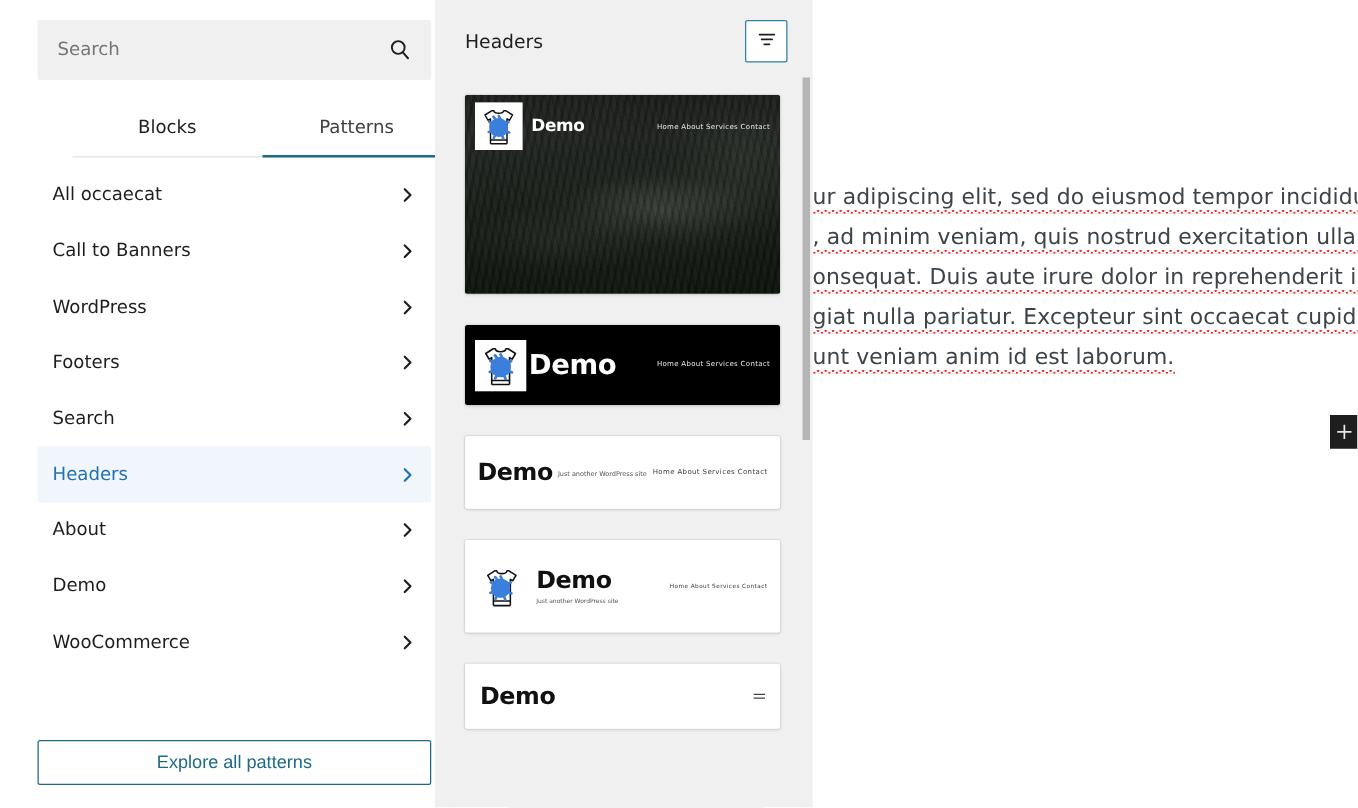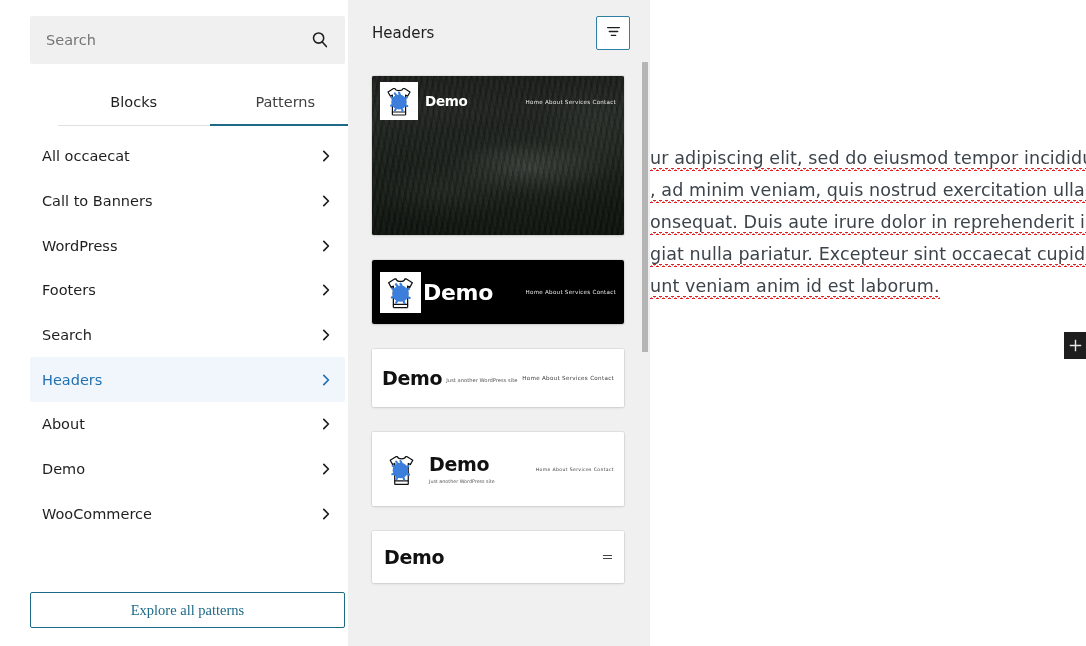--- a/index.html
+++ b/index.html
@@ -156,21 +156,21 @@
     padding: 12px 16px 18px 16px;
     border-top: 1px solid transparent;
   }
   #explore-btn {
     width: 100%;
     height: 36px;
     background: #ffffff;
     border: 1px solid #1d6a87;
     border-radius: 2px;
     color: #1d6a87;
-    font-family: Liberation Serif, serif;
+    font-family: Liberation Sans, sans-serif;
     font-size: 14.5px;
     cursor: pointer;
     display: flex; align-items: center; justify-content: center;
   }
 
   
   #patterns-panel {
     position: absolute;
     left: 348px; top: 0;
     width: 302px; height: 646px;

